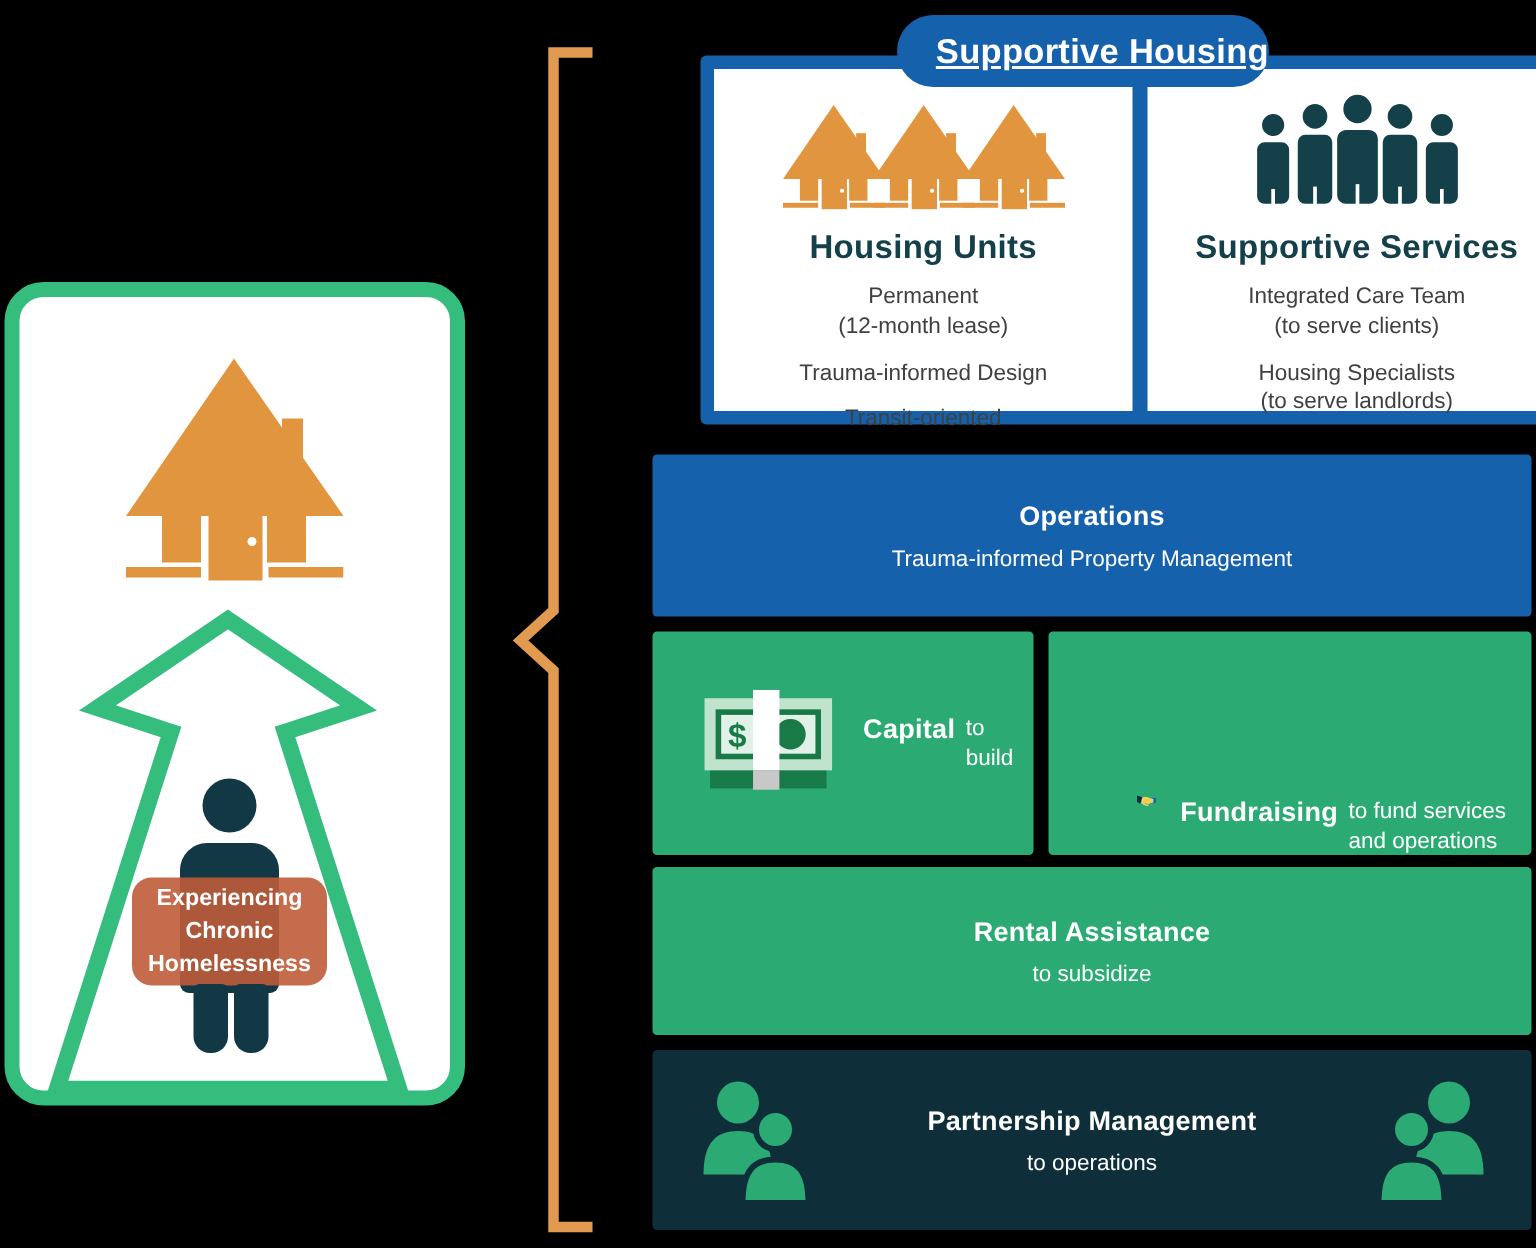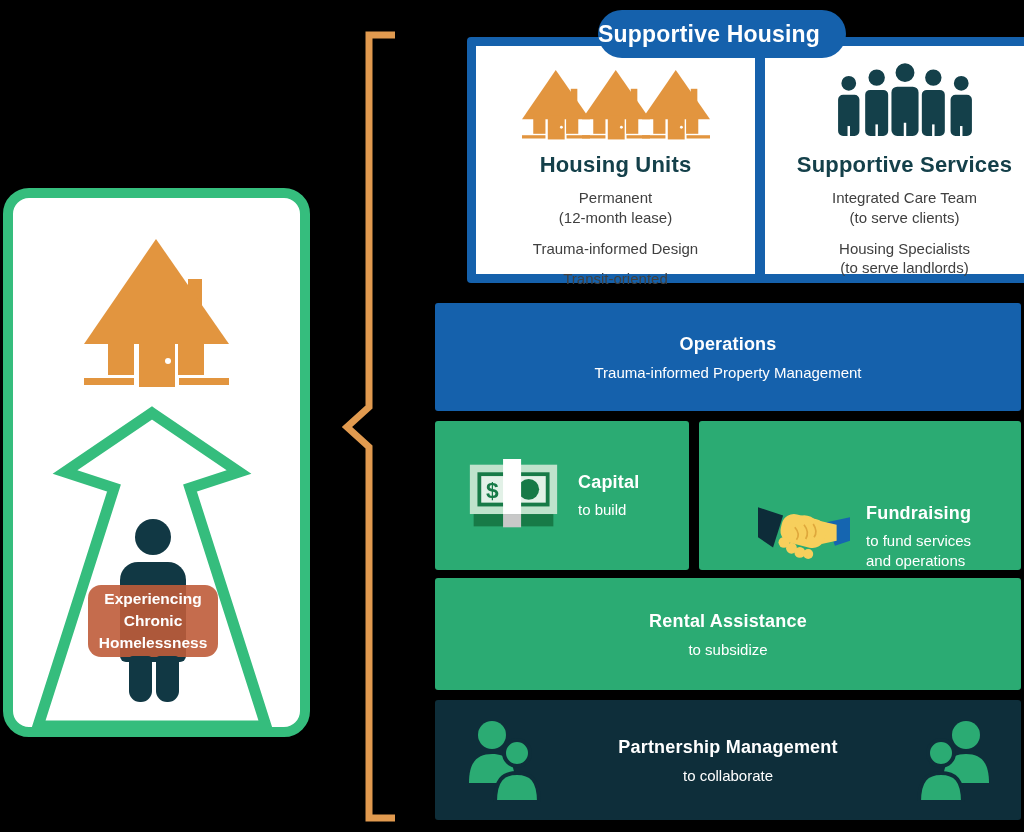--- a/index.html
+++ b/index.html
@@ -24,21 +24,21 @@
     background:rgba(191,92,58,0.9);border-radius:13px;color:#fff;font-weight:bold;
     font-size:15.5px;line-height:1.42;display:flex;align-items:center;justify-content:center;
     text-align:center;padding:2px 6px;box-sizing:border-box;
   }
   
   .bracket-svg{position:absolute;left:330px;top:0;}
   
   .pill{
     position:absolute;left:598px;top:10px;width:248px;height:48px;background:#1561ac;
     border-radius:24px;color:#fff;font-weight:bold;font-size:23px;z-index:5;
-    display:flex;align-items:center;justify-content:flex-start;letter-spacing:.2px;
+    display:flex;align-items:center;justify-content:flex-end;letter-spacing:.2px;text-decoration:underline;
   }
   .top-box{
     position:absolute;left:435px;top:37px;width:586px;height:246px;background:#1561ac;
     border-radius:4px;box-sizing:border-box;padding:9px;display:flex;gap:10px;margin-left:32px;
   }
   .card{flex:1;background:#fff;text-align:center;padding-top:10px;box-sizing:border-box;}
   .houses-row{margin-top:12px;height:72px;display:flex;justify-content:center;align-items:flex-end;}
   .houses-row svg{margin:0 -4px;}
   .people-row{margin-top:6px;height:78px;display:flex;justify-content:center;align-items:flex-end;}
   .card h3{margin:12px 0 10px;font-size:22px;color:#14404a;letter-spacing:.2px;}
@@ -47,21 +47,21 @@
   .panel{position:absolute;box-sizing:border-box;border-radius:3px;color:#fff;}
   .blue{background:#1561ac;}
   .green{background:#2bab73;}
   .dark{background:#0e2e3a;}
   .panel h3{margin:0;font-size:18px;font-weight:bold;letter-spacing:.2px;color:#fff;}
   .panel .sub{margin:0;font-size:15px;color:#fff;}
   .center-col{display:flex;flex-direction:column;align-items:center;justify-content:center;gap:9px;height:100%;}
   .operations{left:435px;top:303px;width:586px;height:108px;}
   .capital{left:435px;top:421px;width:254px;height:149px;display:flex;align-items:center;padding-left:31px;gap:17px;}
   .fundraising{left:699px;top:421px;width:322px;height:149px;display:flex;align-items:flex-end;padding-left:59px;gap:16px;}
-  .side-text{display:flex;flex-direction:column;gap:7px;}
+  .side-text{display:flex;flex-direction:row;gap:7px;}
   .side-text .sub{line-height:1.3;}
   .fund-sub{width:122px;}
   .rental{left:435px;top:578px;width:586px;height:112px;}
   .partnership{left:435px;top:700px;width:586px;height:120px;}
   .pp-icon{position:absolute;top:17px;}
   .pp-left{left:30px;}
   .pp-right{right:28px;transform:scaleX(-1);}
 </style>
 </head>
 <body>
@@ -215,21 +215,21 @@
         <circle cx="27" cy="18" r="14"></circle>
         <path d="M4,66 C4,44 13,37 27,37 C41,37 50,44 50,66 Z"></path>
       </g>
       <g fill="#2bab73" stroke="#0e2e3a" stroke-width="4">
         <circle cx="52" cy="36" r="13"></circle>
         <path d="M30,85 C30,63 38,56 52,56 C66,56 74,63 74,85 Z"></path>
       </g>
     </svg>
     <div class="center-col">
       <h3>Partnership Management</h3>
-      <p class="sub">to collaborate</p>
+      <p class="sub">to operations</p>
     </div>
     <svg class="pp-icon pp-right" width="80" height="88" viewBox="0 0 80 88">
       <g fill="#2bab73">
         <circle cx="27" cy="18" r="14"></circle>
         <path d="M4,66 C4,44 13,37 27,37 C41,37 50,44 50,66 Z"></path>
       </g>
       <g fill="#2bab73" stroke="#0e2e3a" stroke-width="4">
         <circle cx="52" cy="36" r="13"></circle>
         <path d="M30,85 C30,63 38,56 52,56 C66,56 74,63 74,85 Z"></path>
       </g>

